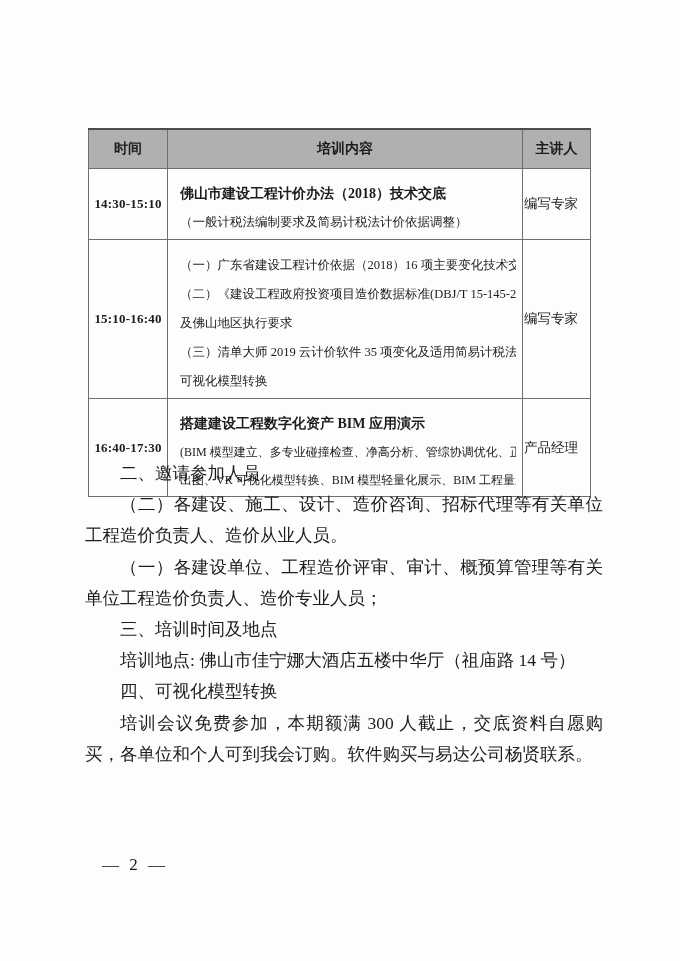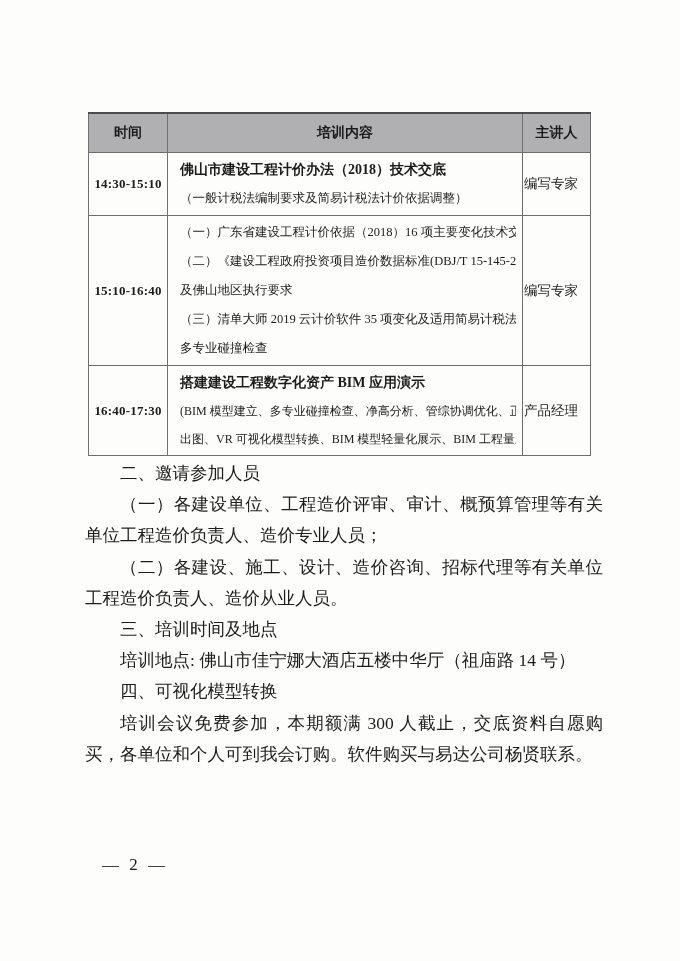--- a/index.html
+++ b/index.html
@@ -15,21 +15,21 @@
     background: #fdfdfc;
     overflow: hidden;
     font-family: "Liberation Serif", "DejaVu Serif", serif;
     color: #1c1c1c;
   }
 
   
   table.schedule {
     position: absolute;
     left: 88px;
-    top: 112px;
+    top: 128px;
     width: 502px;
     border-collapse: collapse;
     table-layout: fixed;
   }
   table.schedule th,
   table.schedule td {
     border: 1px solid #6e6e6e;
   }
   table.schedule thead th {
     background: #b0b0b2;
@@ -48,21 +48,21 @@
     text-align: center;
     vertical-align: middle;
     font-weight: bold;
     font-size: 13px;
     letter-spacing: 0.2px;
     border-radius: 25px;
   }
   .content-cell {
     width: 355px;
     vertical-align: middle;
-    padding: 2px 6px 2px 12px;
+    padding: 11px 6px 2px 12px;
   }
   .speaker-cell {
     width: 68px;
     text-align: left;
     vertical-align: middle;
     font-size: 13.5px;
   }
   .cl {
     margin: 0;
     line-height: 29px;
@@ -131,40 +131,40 @@
           </td>
           <td class="speaker-cell">编写专家</td>
         </tr>
         <tr>
           <td class="time-cell">15:10-16:40</td>
           <td class="content-cell">
             <div class="cl">（一）广东省建设工程计价依据（2018）16 项主要变化技术交底</div>
             <div class="cl">（二）《建设工程政府投资项目造价数据标准(DBJ/T 15-145-2018)》</div>
             <div class="cl">及佛山地区执行要求</div>
             <div class="cl">（三）清单大师 2019 云计价软件 35 项变化及适用简易计税法、一</div>
-            <div class="cl">多专业碰撞检查</div>
+            <div class="cl">可视化模型转换</div>
           </td>
           <td class="speaker-cell">编写专家</td>
         </tr>
         <tr>
           <td class="time-cell">16:40-17:30</td>
           <td class="content-cell">
             <div class="cl title">搭建建设工程数字化资产 BIM 应用演示</div>
             <div class="cl small">(BIM 模型建立、多专业碰撞检查、净高分析、管综协调优化、正向</div>
             <div class="cl small">出图、VR 可视化模型转换、BIM 模型轻量化展示、BIM 工程量应用)</div>
           </td>
           <td class="speaker-cell">产品经理</td>
         </tr>
       </tbody>
   </table>
 
   <div class="body-text">
       <p>二、邀请参加人员</p>
+      <p>（二）各建设、施工、设计、造价咨询、招标代理等有关单位工程造价负责人、造价从业人员。</p>
       <p>（一）各建设单位、工程造价评审、审计、概预算管理等有关单位工程造价负责人、造价专业人员；</p>
-      <p>（二）各建设、施工、设计、造价咨询、招标代理等有关单位工程造价负责人、造价从业人员。</p>
       <p>三、培训时间及地点</p>
       <p>培训地点: 佛山市佳宁娜大酒店五楼中华厅（祖庙路 14 号）</p>
       <p>四、可视化模型转换</p>
       <p>培训会议免费参加，本期额满 300 人截止，交底资料自愿购买，各单位和个人可到我会订购。软件购买与易达公司杨贤联系。</p>
     </div>
 
   <div class="page-footer">— 2 —</div>
 
 </div>
 

